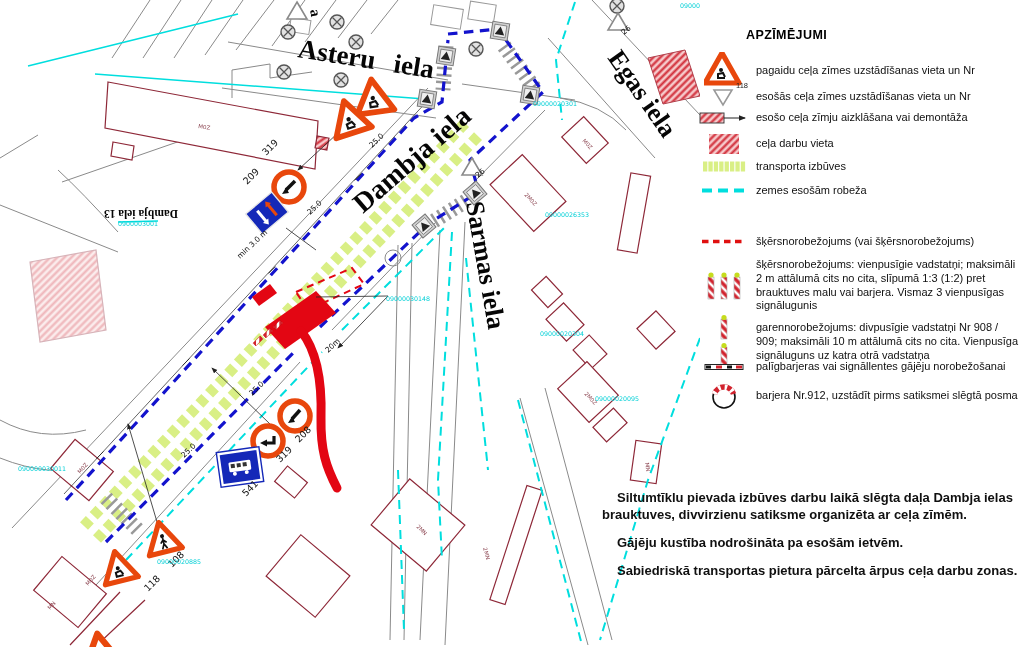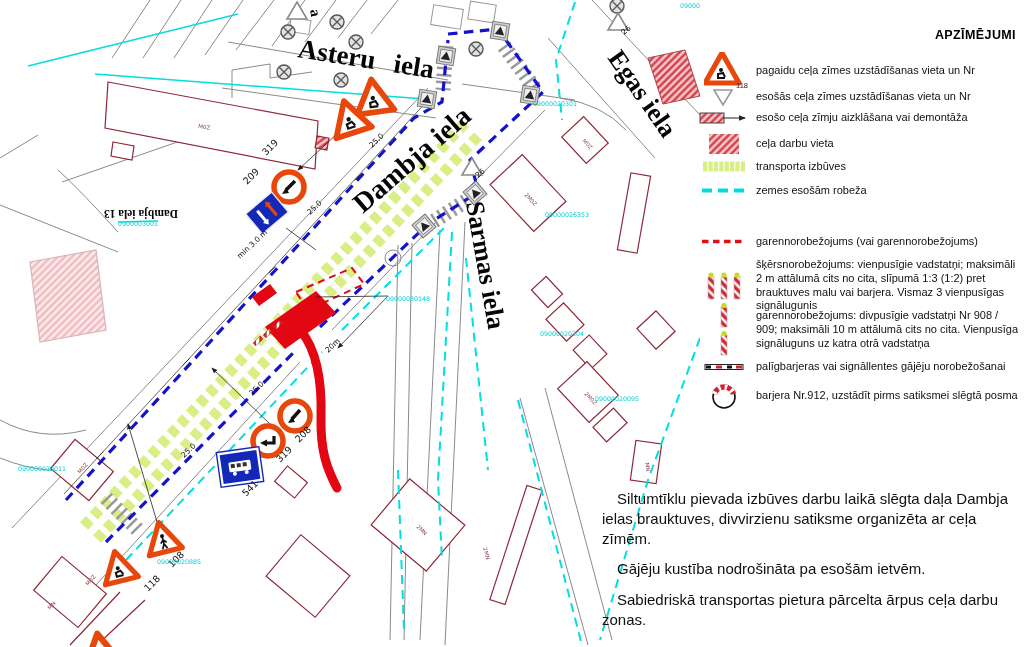--- a/index.html
+++ b/index.html
@@ -1,30 +1,30 @@
 <!DOCTYPE html>
 <html><head>
 <meta charset="utf-8">
 <style>
   html,body{margin:0;padding:0;background:#fff;}
   #canvas{position:relative;width:1024px;height:647px;background:#fff;overflow:hidden;
           font-family:"Liberation Sans",sans-serif;}
   #map{position:absolute;left:0;top:0;}
   
   #legend{position:absolute;left:698px;top:28px;width:324px;height:400px;}
-  .ltitle{position:absolute;left:48px;top:0;width:270px;text-align:right;
+  .ltitle{position:absolute;left:48px;top:0;width:270px;text-align:left;
           font-size:12.5px;font-weight:bold;color:#000;letter-spacing:.4px;}
   .lrow{position:absolute;left:0;display:flex;align-items:center;gap:6px;width:322px;}
   .lrow.topalign{align-items:center;}
   .licon{flex:0 0 52px;display:flex;justify-content:center;position:relative;}
   .lnum{position:absolute;right:2px;bottom:0;font-size:7.5px;color:#222;}
   .ltext{font-size:11px;line-height:1.25;color:#101010;}
   
   #notes{position:absolute;left:602px;top:489px;width:420px;color:#101010;}
-  #notes p{margin:0 0 11px 0;text-indent:15px;line-height:1.32;font-size:15px;}
+  #notes p{margin:0 0 11px 0;text-indent:15px;line-height:1.32;font-size:13px;font-weight:bold;}
   
   .street{font-family:"Liberation Serif",serif;font-weight:bold;fill:#050505;}
   .cad{font-family:"DejaVu Sans",sans-serif;font-size:6.3px;fill:#00cfd6;}
   .snum{font-family:"DejaVu Sans",sans-serif;font-size:9.5px;fill:#111;}
   .dim{font-family:"DejaVu Sans",sans-serif;font-size:7.5px;fill:#111;}
   .blab{font-family:"DejaVu Sans",sans-serif;font-size:5.5px;fill:#8b4450;}
 </style>
 </head>
 <body>
 
@@ -382,21 +382,21 @@
     <div class="ltext">zemes esošām robeža</div>
   </div>
 
 
   <div class="lrow" style="top:207px">
     <div class="licon">
       <svg width="44" height="7" viewBox="0 0 44 7">
         <line x1="0" y1="3.5" x2="44" y2="3.5" stroke="#e01010" stroke-width="3.4" stroke-dasharray="6.5 4.5"></line>
           </svg>
     </div>
-    <div class="ltext">garennorobežojums (vai garennorobežojums)</div>
+    <div class="ltext">šķērsnorobežojums (vai šķērsnorobežojums)</div>
   </div>
 
   <div class="lrow topalign" style="top:230px">
     <div class="licon">
       <svg width="40" height="34" viewBox="0 0 40 34">
         <g>
               <rect x="4" y="8" width="6" height="22" fill="url(#poststripe)" stroke="#aaa" stroke-width=".6"></rect>
            <circle cx="7" cy="6" r="2.6" fill="#c6dc1e"></circle>
             </g>
         <g>
@@ -405,21 +405,21 @@
             </g>
         <g>
               <rect x="30" y="8" width="6" height="22" fill="url(#poststripe)" stroke="#aaa" stroke-width=".6"></rect>
            <circle cx="33" cy="6" r="2.6" fill="#c6dc1e"></circle>
             </g>
           </svg>
     </div>
     <div class="ltext">šķērsnorobežojums: vienpusīgie vadstatņi; maksimāli 2 m attālumā cits no cita, slīpumā 1:3 (1:2) pret brauktuves malu vai barjera. Vismaz 3 vienpusīgas signālugunis</div>
   </div>
 
-  <div class="lrow topalign" style="top:274px">
+  <div class="lrow topalign" style="top:286px">
     <div class="licon">
       <svg width="20" height="56" viewBox="0 0 20 56">
         <g>
               <rect x="7" y="5" width="6" height="20" fill="url(#poststripe)" stroke="#aaa" stroke-width=".6"></rect>
            <circle cx="10" cy="3.5" r="2.6" fill="#c6dc1e"></circle>
             </g>
         <g>
               <rect x="7" y="33" width="6" height="20" fill="url(#poststripe)" stroke="#aaa" stroke-width=".6"></rect>
            <circle cx="10" cy="31.5" r="2.6" fill="#c6dc1e"></circle>
             </g>

